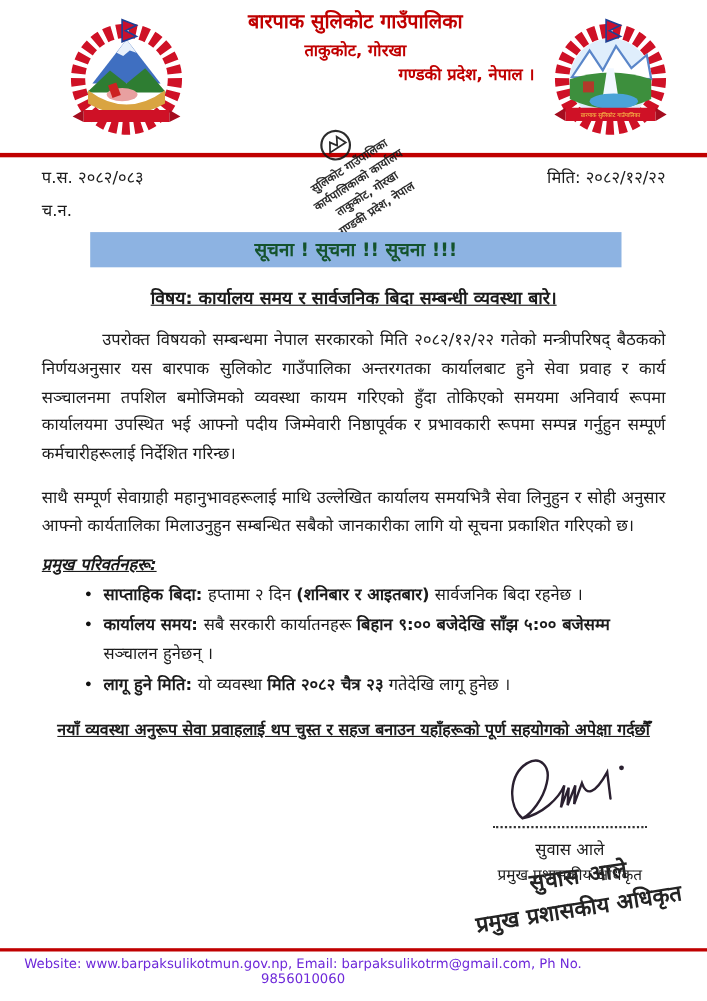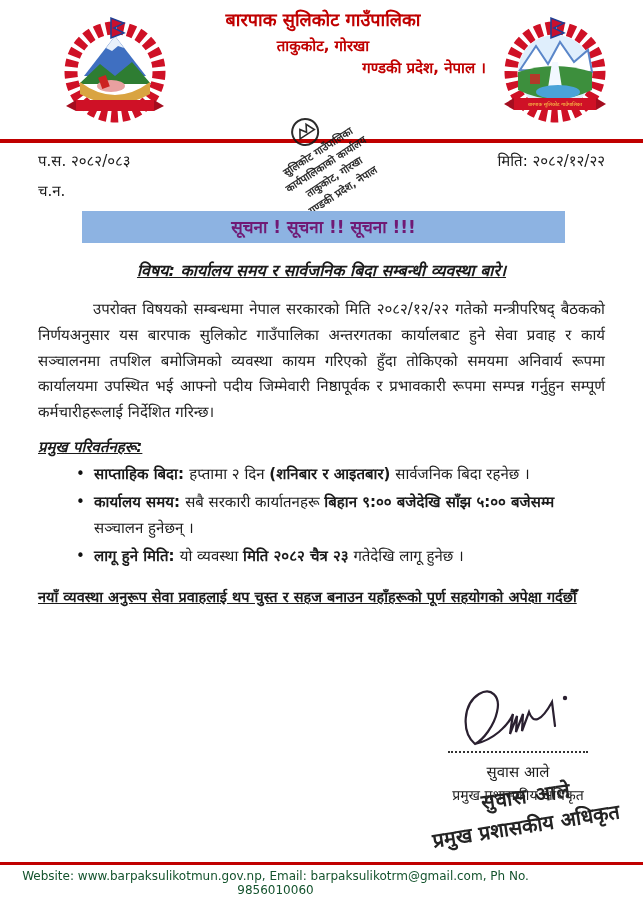--- a/index.html
+++ b/index.html
@@ -25,45 +25,44 @@
   
   .stamp{
     position:absolute;top:112px;left:242px;width:160px;text-align:center;
     transform:rotate(-33deg);transform-origin:50% 50%;
     font-size:10.5px;font-weight:bold;color:#161616;line-height:1.45;opacity:.9;
   }
   .stamp svg{display:block;margin:0 auto 1px auto;}
   
   .docbody{position:absolute;top:211px;left:38px;width:567px;}
   .banner{
-    margin:0 40px 0 44px;background:#8db3e2;color:#701a75;
+    margin:0 40px 0 44px;background:#8db3e2;color:#14532d;
     font-size:17px;font-weight:bold;text-align:center;padding:4px 0 5px 0;
   }
   .subject{
     margin-top:16px;text-align:center;font-weight:bold;font-size:16px;
     text-decoration:underline;
-    font-style:italic;
   }
   .para{font-size:15px;line-height:1.72;text-align:justify;margin:0;}
   .para1{margin-top:16px;text-indent:55px;}
   .para2{margin-top:14px;}
   .changes-heading{
     margin-top:10px;font-size:15px;font-weight:bold;font-style:italic;
     text-decoration:underline;
   }
   ul.bullets{margin:6px 0 0 0;padding:0 0 0 38px;list-style:none;}
   ul.bullets li{
     position:relative;font-size:15px;line-height:1.7;padding-left:18px;margin-top:3px;
   }
   ul.bullets li::before{
     content:"•";position:absolute;left:0;top:0;font-size:15px;color:#111;
   }
   .b{font-weight:bold;}
   .closing{
-    margin-top:16px;text-align:left;font-size:14.5px;font-weight:bold;
+    margin-top:16px;text-align:center;font-size:14.5px;font-weight:bold;
     text-decoration:underline;
   }
   
   .sig-block{position:absolute;top:682px;left:428px;width:180px;text-align:center;}
   .sig-scribble{display:block;margin:0 auto;}
   .sig-dots{width:140px;margin:0 auto;border-bottom:2px dotted #333;height:1px;}
   .sig-name{font-size:15px;margin-top:8px;}
   .sig-title{font-size:14px;margin-top:4px;}
   .sig-stamp-name{
     position:absolute;top:100px;left:18px;width:160px;
@@ -72,21 +71,21 @@
   }
   .sig-stamp-title{
     position:absolute;top:130px;left:-22px;width:240px;
     transform:rotate(-9deg);font-size:20px;font-weight:bold;color:#242424;
     white-space:nowrap;
   }
   
   .rule-bottom{position:absolute;top:862px;left:0;width:643px;height:3px;background:#c00000;}
   .footer-text{
     position:absolute;top:869px;left:0;width:551px;text-align:center;
-    color:#14532d;font-size:12px;
+    color:#6d28d9;font-size:12px;
   }
 </style>
 </head>
 <body>
 
 <div class="page">
 
   <div class="header">
 
     <div class="emblem emblem-left">
@@ -164,20 +163,21 @@
   </div>
 
   <div class="docbody">
 
     <div class="banner">सूचना ! सूचना !! सूचना !!!</div>
 
     <div class="subject">विषय: कार्यालय समय र सार्वजनिक बिदा सम्बन्धी व्यवस्था बारे।</div>
 
     <p class="para para1">उपरोक्त विषयको सम्बन्धमा नेपाल सरकारको मिति २०८२/१२/२२ गतेको मन्त्रीपरिषद् बैठकको निर्णयअनुसार यस बारपाक सुलिकोट गाउँपालिका अन्तरगतका कार्यालबाट हुने सेवा प्रवाह र कार्य सञ्चालनमा तपशिल बमोजिमको व्यवस्था कायम गरिएको हुँदा तोकिएको समयमा अनिवार्य रूपमा कार्यालयमा उपस्थित भई आफ्नो पदीय जिम्मेवारी निष्ठापूर्वक र प्रभावकारी रूपमा सम्पन्न गर्नुहुन सम्पूर्ण कर्मचारीहरूलाई निर्देशित गरिन्छ।</p>
 
+    <p class="para para2">साथै सम्पूर्ण सेवाग्राही महानुभावहरूलाई माथि उल्लेखित कार्यालय समयभित्रै सेवा लिनुहुन र सोही अनुसार आफ्नो कार्यतालिका मिलाउनुहुन सम्बन्धित सबैको जानकारीका लागि यो सूचना प्रकाशित गरिएको छ।</p>
 
     <div class="changes-heading">प्रमुख परिवर्तनहरू:</div>
 
     <ul class="bullets">
       <li>
         <span class="b">साप्ताहिक बिदा: </span><span>हप्तामा २ दिन </span><span class="b">(शनिबार र आइतबार)</span><span> सार्वजनिक बिदा रहनेछ ।</span>
       </li>
       <li>
         <span class="b">कार्यालय समय: </span><span>सबै सरकारी कार्यातनहरू </span><span class="b">बिहान ९:०० बजेदेखि साँझ ५:०० बजेसम्म</span><span> सञ्चालन हुनेछन् ।</span>
       </li>

